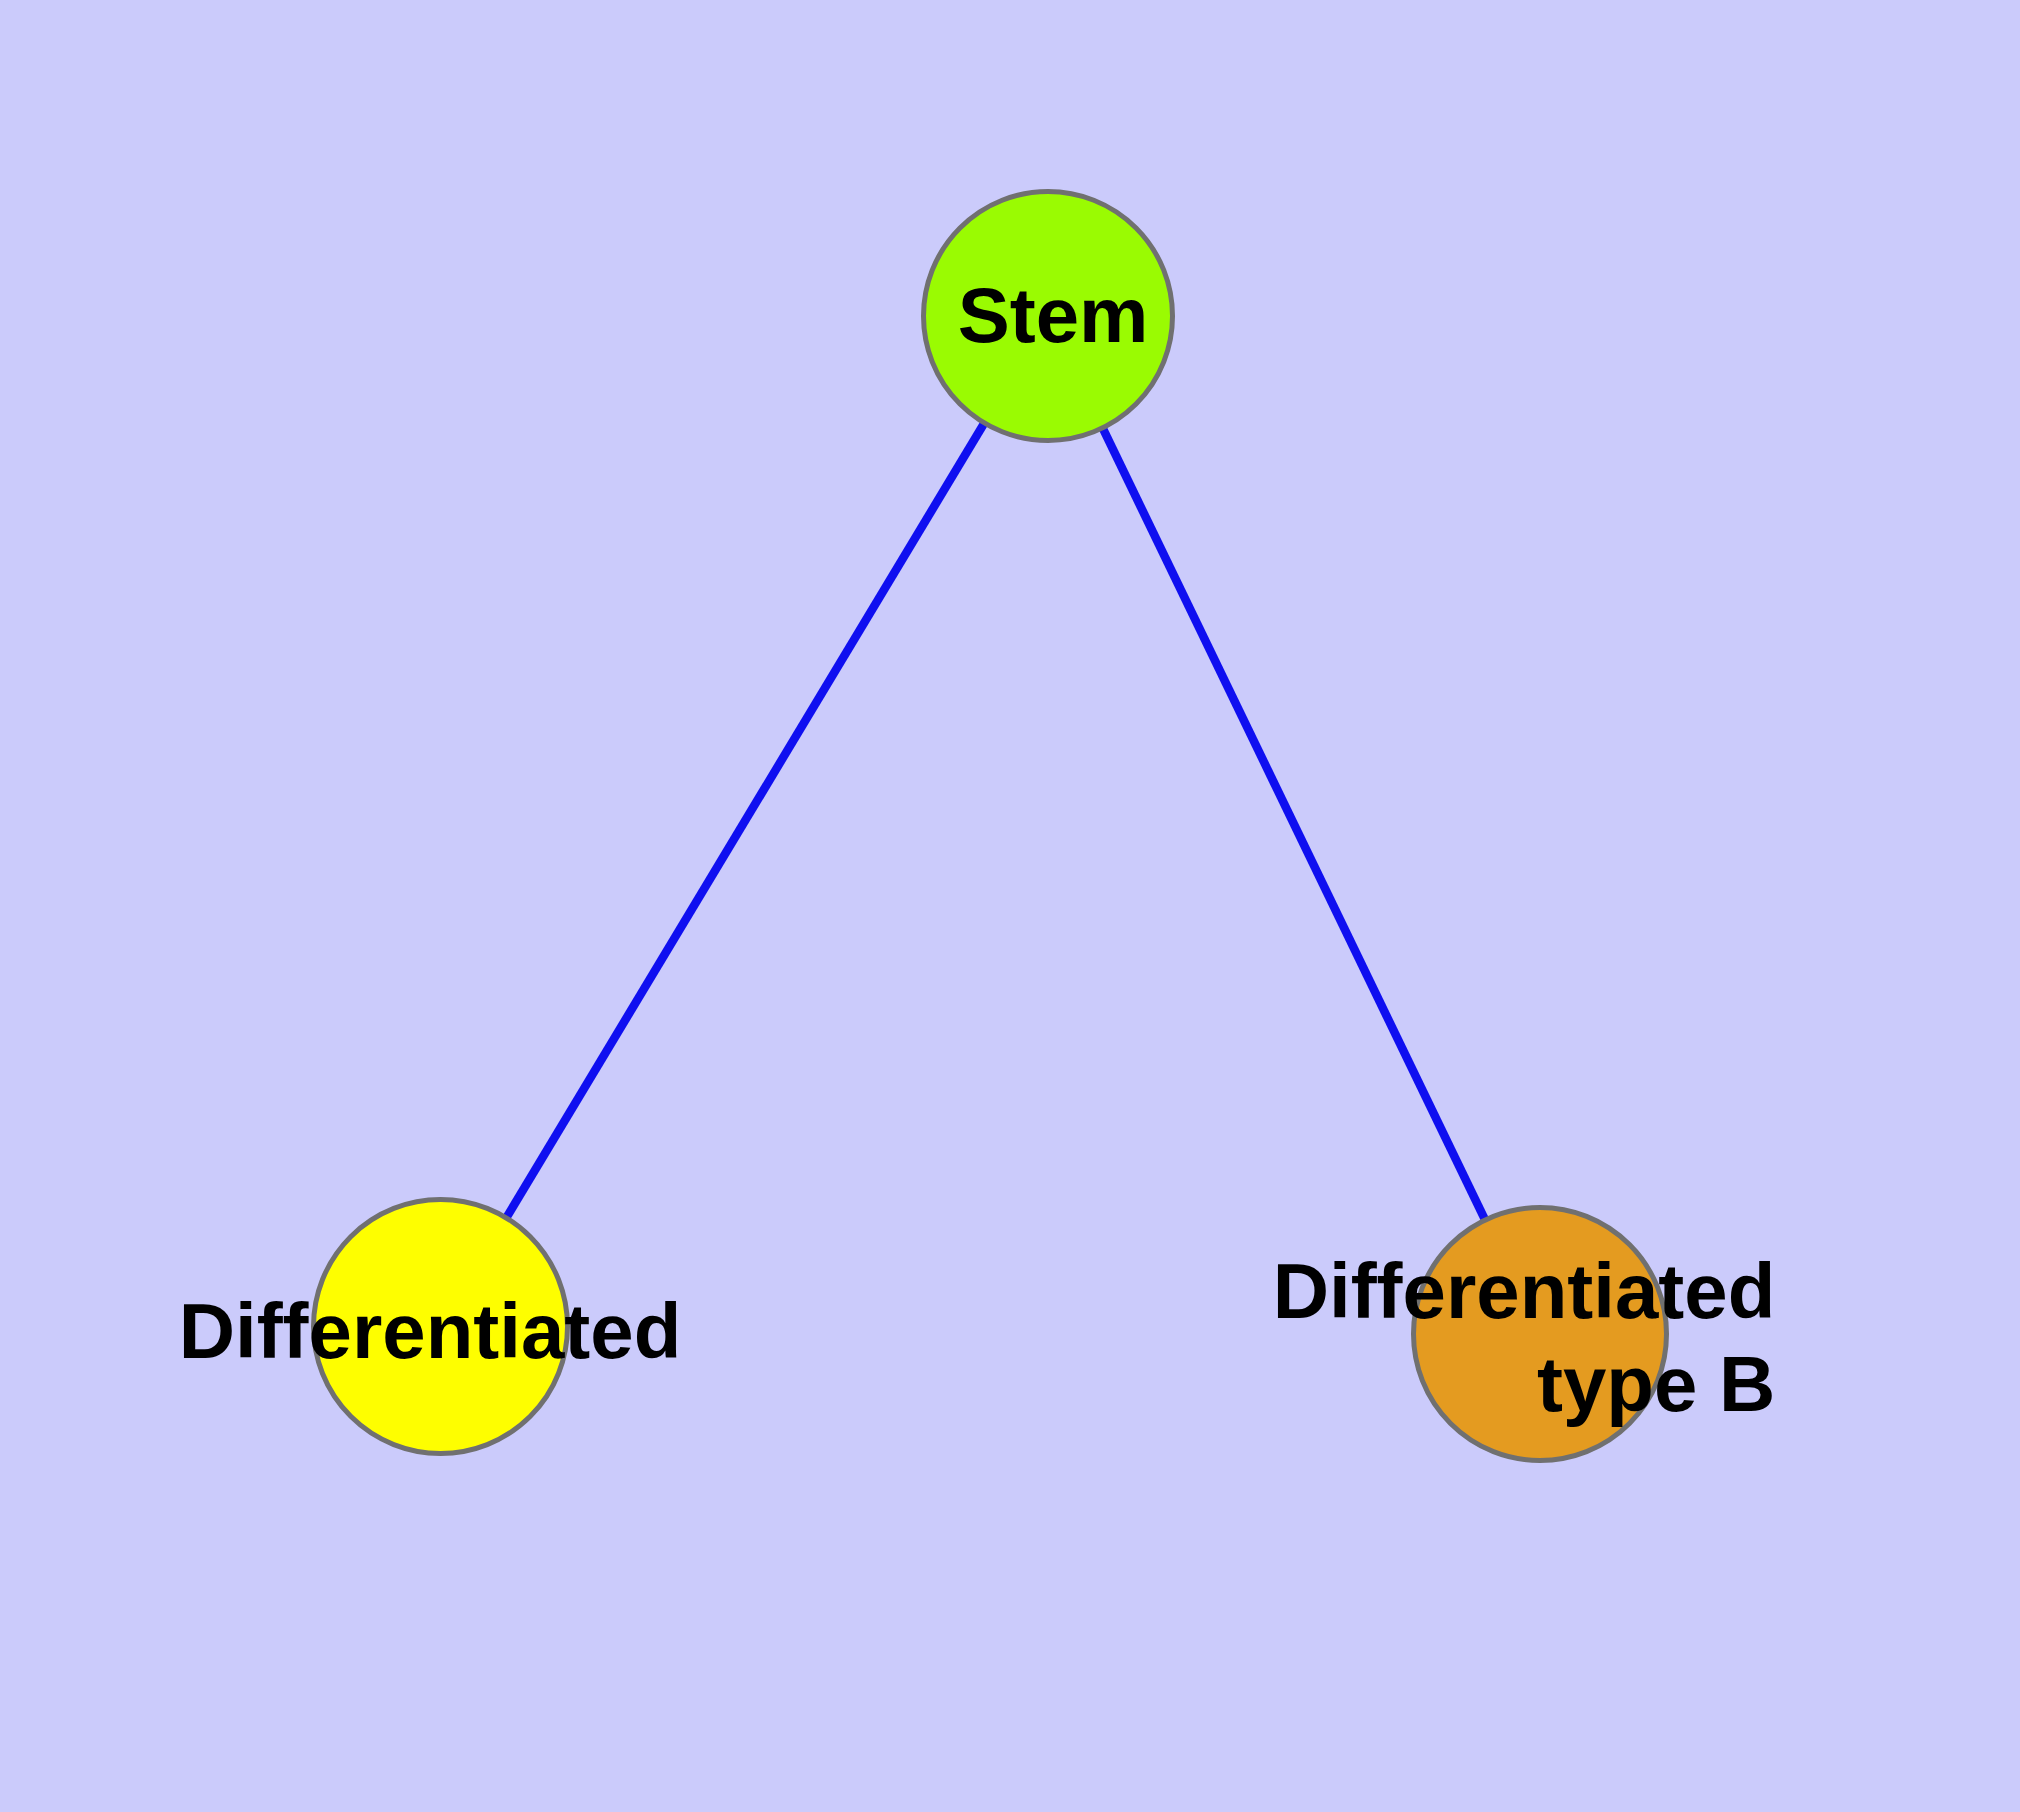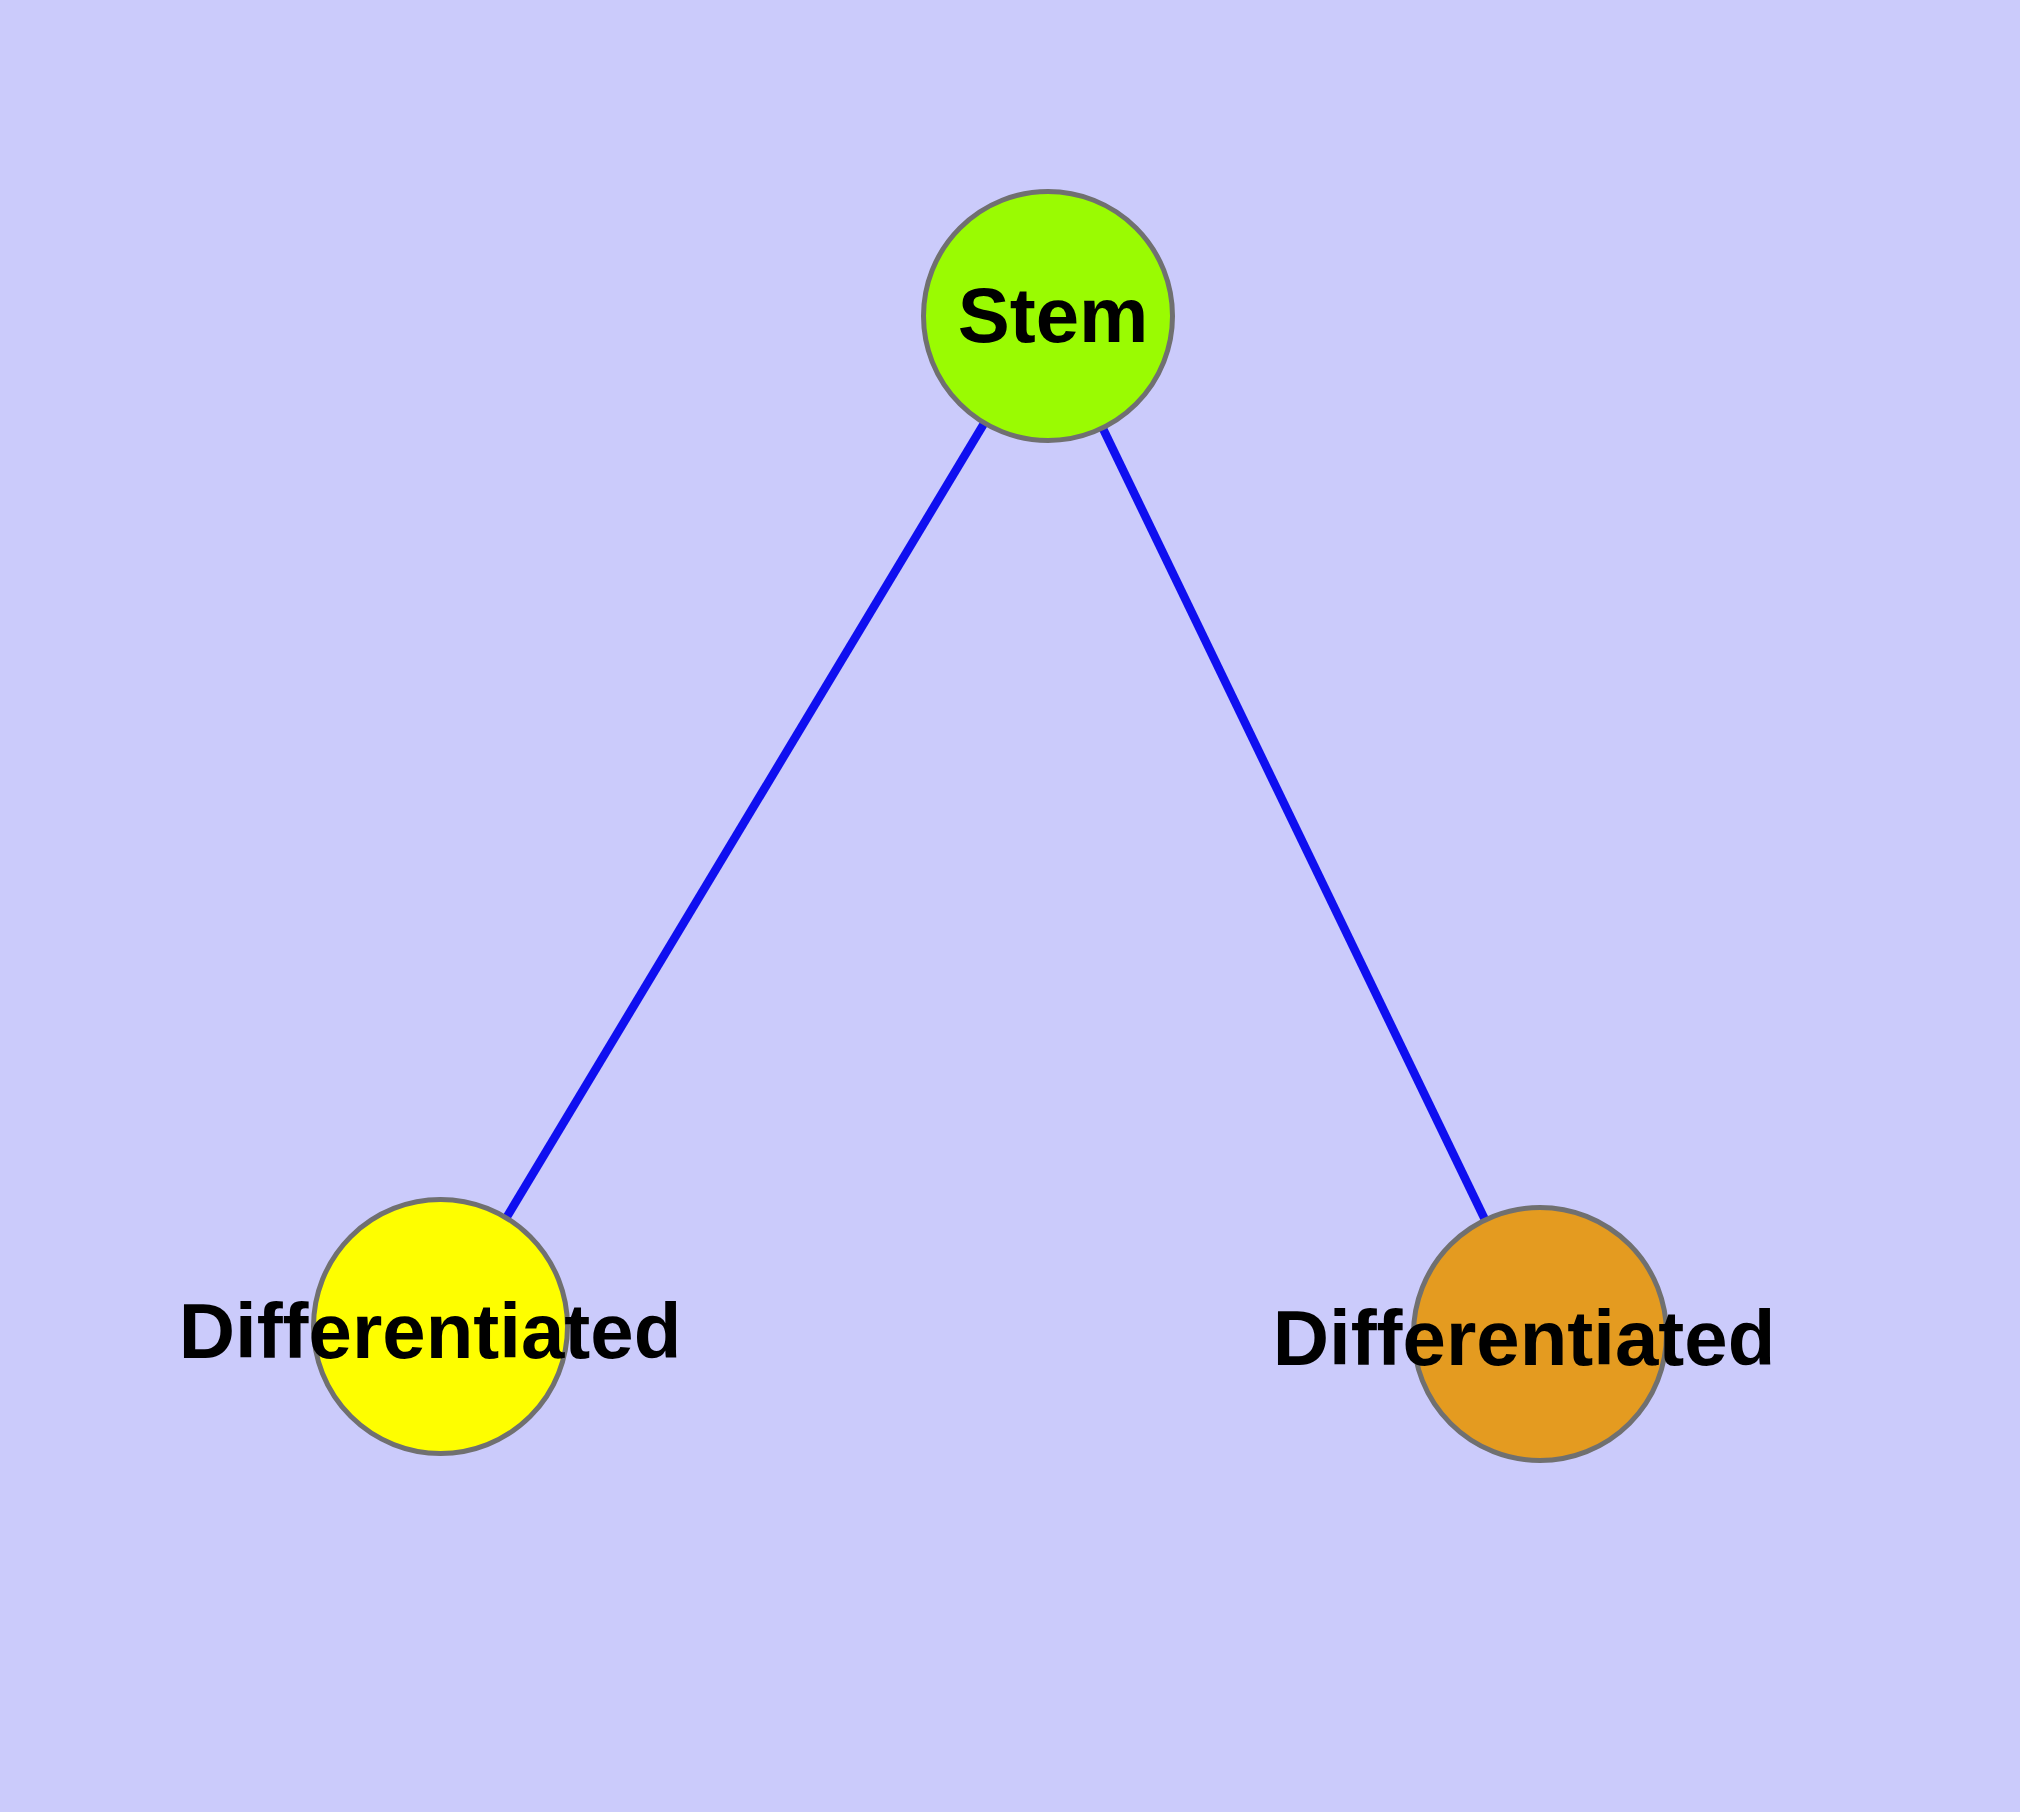--- a/index.html
+++ b/index.html
@@ -89,16 +89,17 @@
   <div class="node node-b" style="background: rgb(228, 155, 32);"></div>
 
   <div class="node-label label-stem">Stem</div>
 
   <div class="node-label label-a">
     <div>Differentiated</div>
   </div>
 
   <div class="node-label label-b">
     <div>Differentiated</div>
+    <div>type B</div>
   </div>
 
 </div>
 
 
 </body></html>

